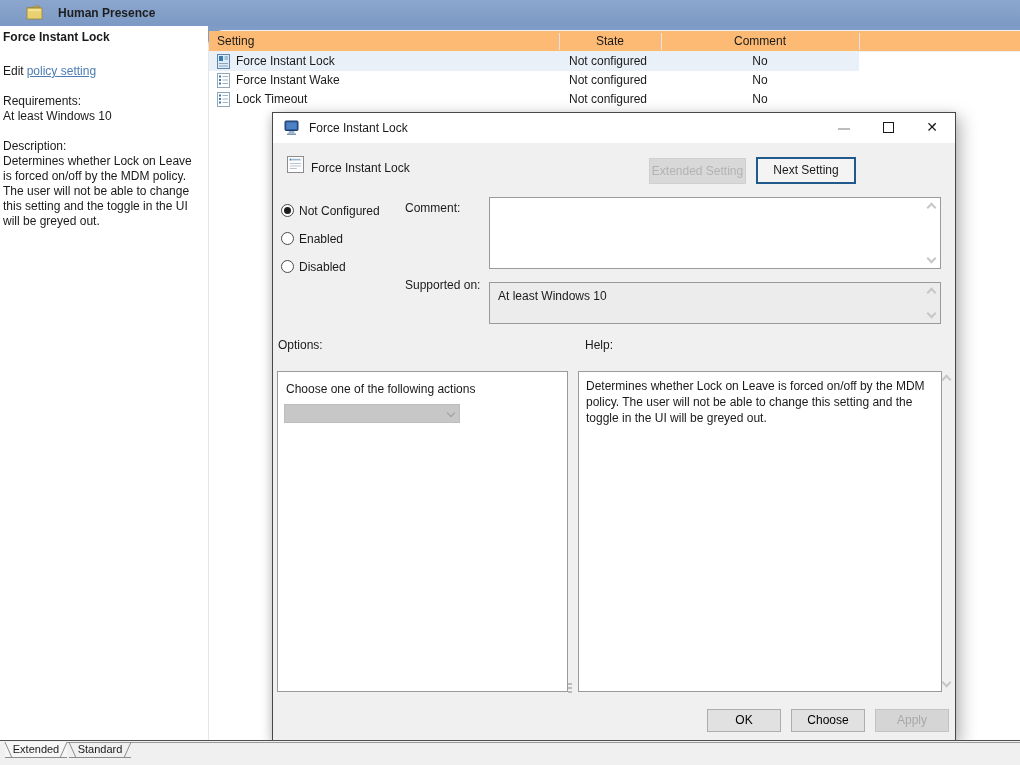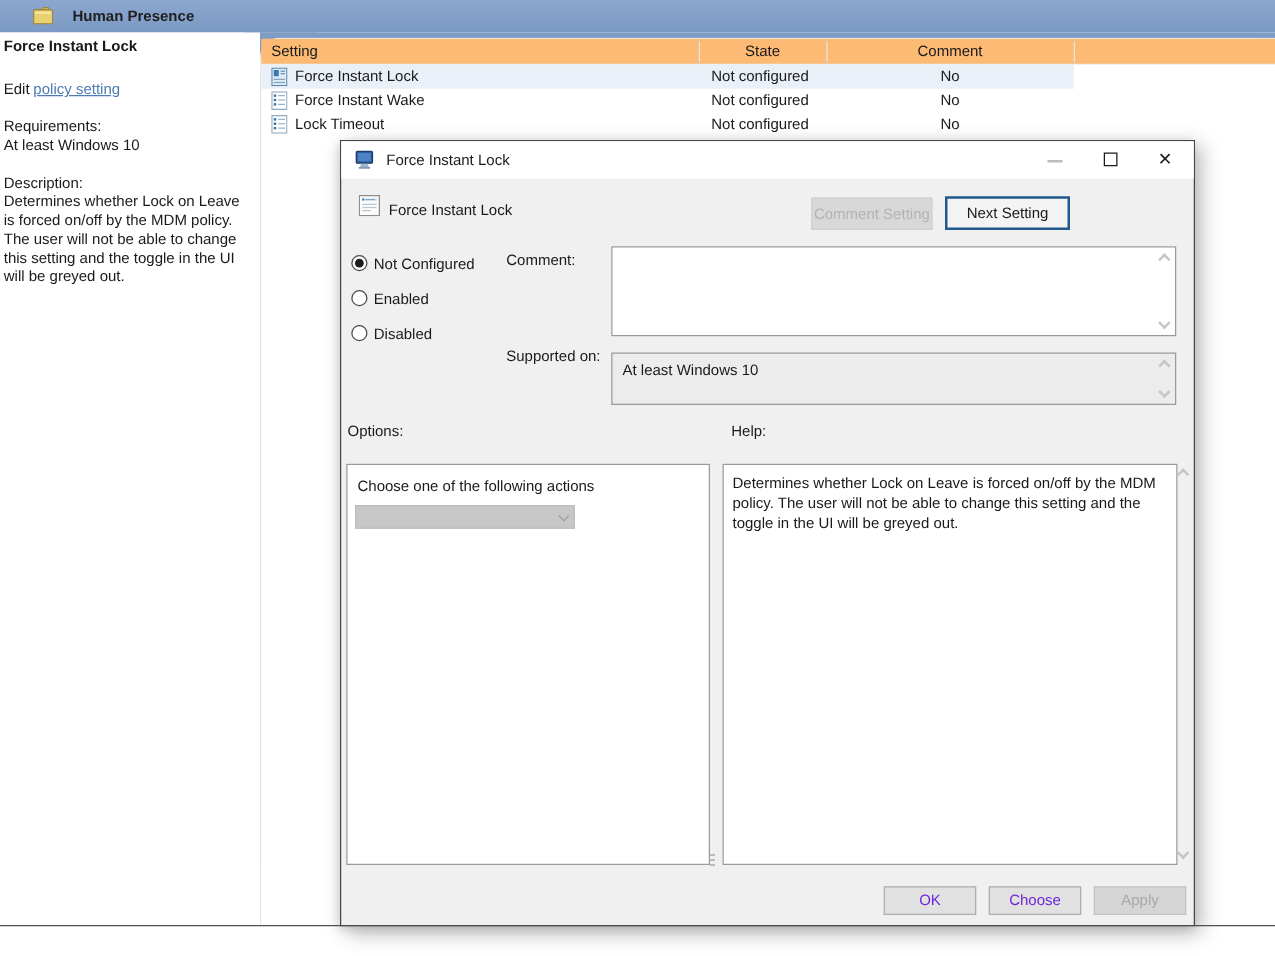--- a/index.html
+++ b/index.html
@@ -87,21 +87,21 @@
   .dropdown { position:absolute; left:6px; top:32px; width:176px; height:19px; background:#c7c7c7;
               border:1px solid #bdbdbd; }
   .dd-chev  { position:absolute; right:5px; top:5px; width:6px; height:6px;
               border-right:1.5px solid #9b9b9b; border-bottom:1.5px solid #9b9b9b; transform:rotate(45deg); }
   .helppanel { position:absolute; left:305px; top:258px; width:364px; height:321px; background:#fff;
                border:1px solid #9a9a9a; }
   .help-text { position:absolute; left:7px; top:6px; width:348px; line-height:16px; }
   .grip { position:absolute; left:295px; top:570px; width:4px; height:10px;
           background:repeating-linear-gradient(#bbb 0 2px, #f0f0f0 2px 4px); }
 
-  .btn-ok, .btn-cancel { background:#e1e1e1; border:1px solid #adadad; color:#6d28d9;
+  .btn-ok, .btn-cancel { background:#e1e1e1; border:1px solid #adadad; color:#000000;
                          height:23px; width:74px; line-height:21px; }
   .btn-apply { background:#d5d5d5; border:1px solid #c3c3c3; color:#a8a8a8;
                height:23px; width:74px; line-height:21px; }
   .btn-ok     { left:434px; top:596px; }
   .btn-cancel { left:518px; top:596px; }
   .btn-apply  { left:602px; top:596px; }
 
   
   .bottomline { position:absolute; left:0; top:740px; width:1020px; height:1px; background:#4f4f4f; }
   .tabstrip { position:absolute; left:0; top:741px; width:1020px; height:24px; background:#f0f0f0; }
@@ -230,21 +230,21 @@
         <rect x="0.5" y="0.5" width="16" height="16" fill="#fdfdfd" stroke="#8c8c8c"></rect>
         <rect x="2" y="2" width="13" height="3" fill="#e8eef5"></rect>
         <rect x="2.8" y="2.8" width="1.6" height="1.6" fill="#3a77ad"></rect>
         <rect x="5.2" y="3.2" width="8" height="1" fill="#8aa6bf"></rect>
         <rect x="2.8" y="7" width="11.4" height="1" fill="#b9c6d2"></rect>
         <rect x="2.8" y="9.5" width="11.4" height="1" fill="#b9c6d2"></rect>
         <rect x="2.8" y="12" width="7" height="1" fill="#b9c6d2"></rect>
       </svg>
     </span>
     <span class="setrow-name">Force Instant Lock</span>
-    <div class="btn btn-prev">Comment Setting</div>
+    <div class="btn btn-prev">Extended Setting</div>
     <div class="btn btn-next">Next Setting</div>
 
     <div class="radio sel" style="top:91px"></div>
     <div class="rlabel" style="top:91px">Not Configured</div>
     <div class="radio" style="top:119px"></div>
     <div class="rlabel" style="top:119px">Enabled</div>
     <div class="radio" style="top:147px"></div>
     <div class="rlabel" style="top:147px">Disabled</div>
 
     <div class="lab" style="left:132px; top:88px">Comment:</div>
@@ -278,14 +278,19 @@
     <span class="chev up" style="left:670px; top:263px"></span>
     <span class="chev down" style="left:670px; top:566px"></span>
     <span class="grip"></span>
 
     <div class="btn btn-ok">OK</div>
     <div class="btn btn-cancel">Choose</div>
     <div class="btn btn-apply">Apply</div>
   </div>
 
   <div class="bottomline"></div>
+  <div class="tabstrip">
+    <div class="striptop"></div>
+    <div class="tab tab-extended">Extended</div>
+    <div class="tab tab-standard">Standard</div>
+  </div>
 
 </div>
 
 </body></html>

